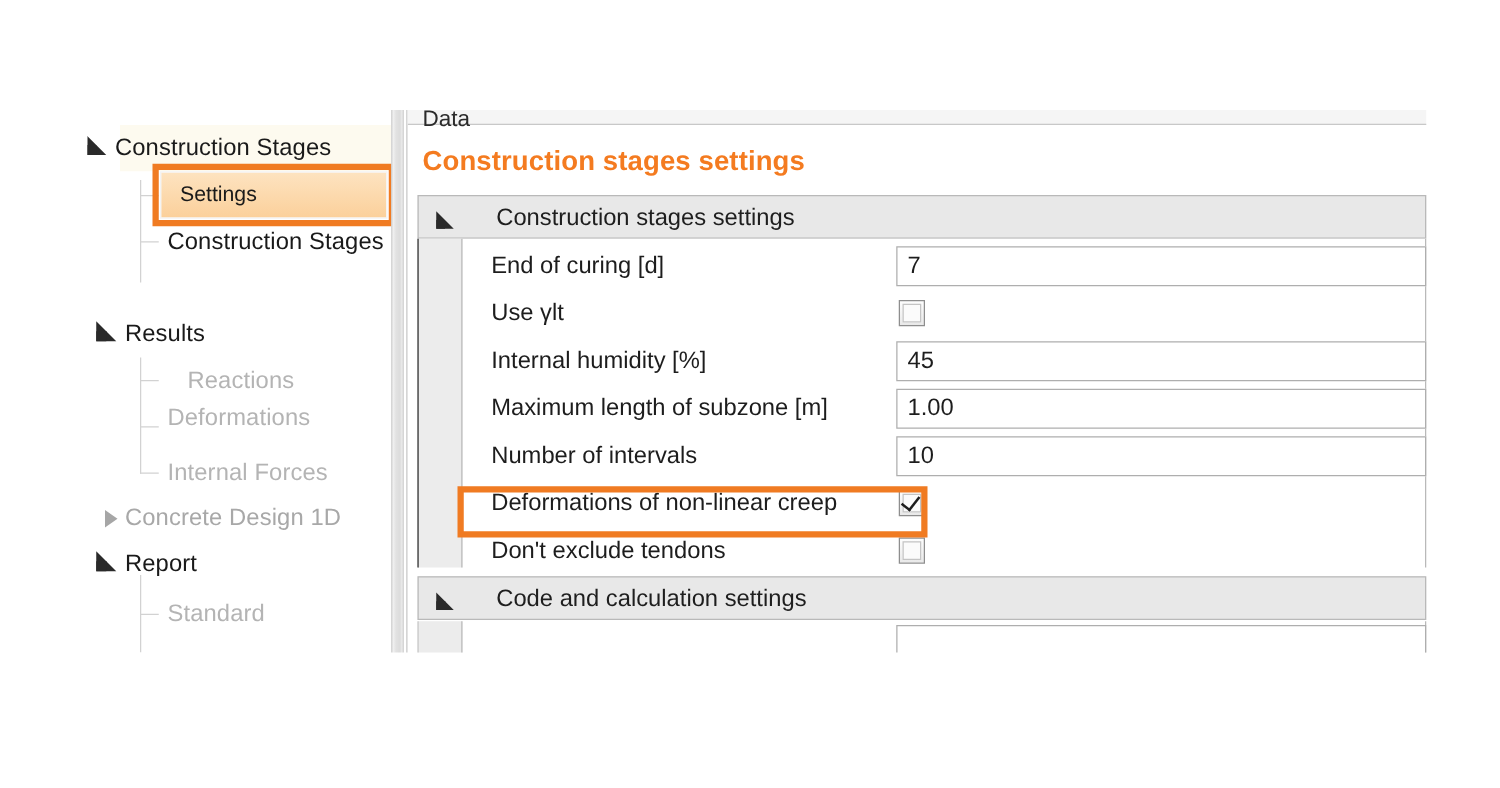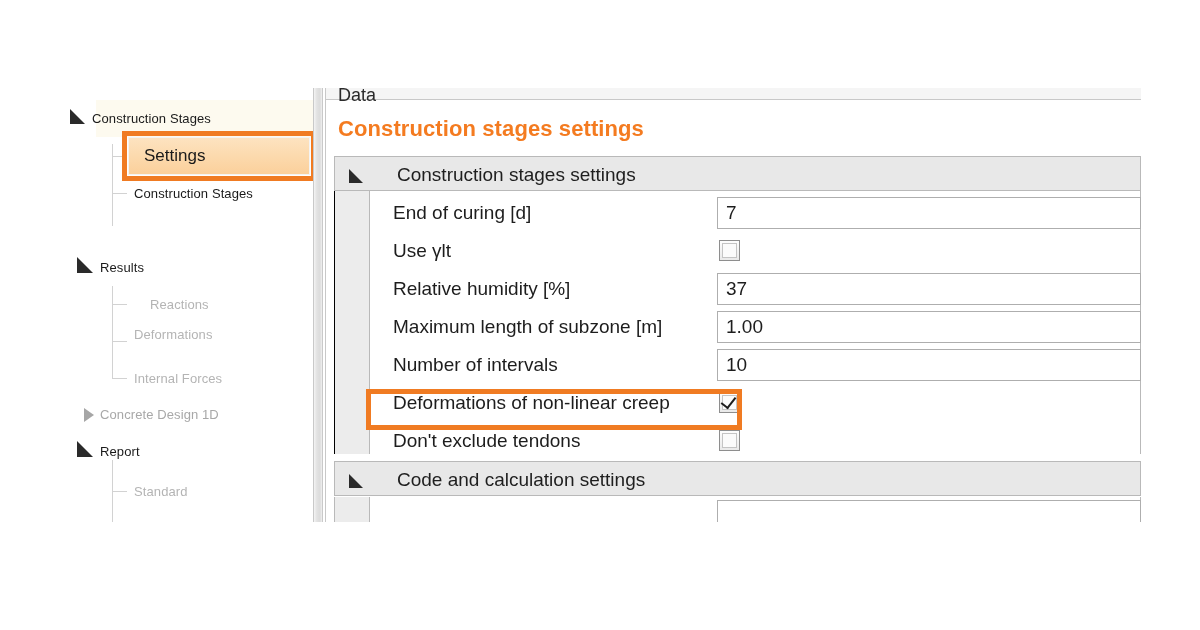--- a/index.html
+++ b/index.html
@@ -55,21 +55,21 @@
     transform: translate(-4px,-3px);
   }
   .ar-col {
     width: 0; height: 0;
     border-left: 10px solid #a6a6a6;
     border-top: 7px solid transparent;
     border-bottom: 7px solid transparent;
   }
 
   .tw-label {
-    font-size: 13px;
+    font-size: 19px;
     color: #1a1a1a;
     letter-spacing: 0.1px;
   }
   .tw-label.dim { color: #b4b4b4; }
   .tw-label.mid { color: #a8a8a8; }
 
   
   #row-cs-parent {
     background: #fdfaef;
     margin-left: 26px;
@@ -412,23 +412,23 @@
     </div>
 
     <div class="prop-row" style="top:41px;">
       <span class="prop-label">Use γlt</span>
       <span class="cbx">
         <span class="inner"></span>
       </span>
     </div>
 
     <div class="prop-row" style="top:79px;">
-      <span class="prop-label">Relative humidity [%]</span>
+      <span class="prop-label">Internal humidity [%]</span>
       <span class="prop-editor">
-        <span class="pv">37</span>
+        <span class="pv">45</span>
       </span>
     </div>
 
     <div class="prop-row" style="top:117px;">
       <span class="prop-label">Maximum length of subzone [m]</span>
       <span class="prop-editor">
         <span class="pv">1.00</span>
       </span>
     </div>
 

